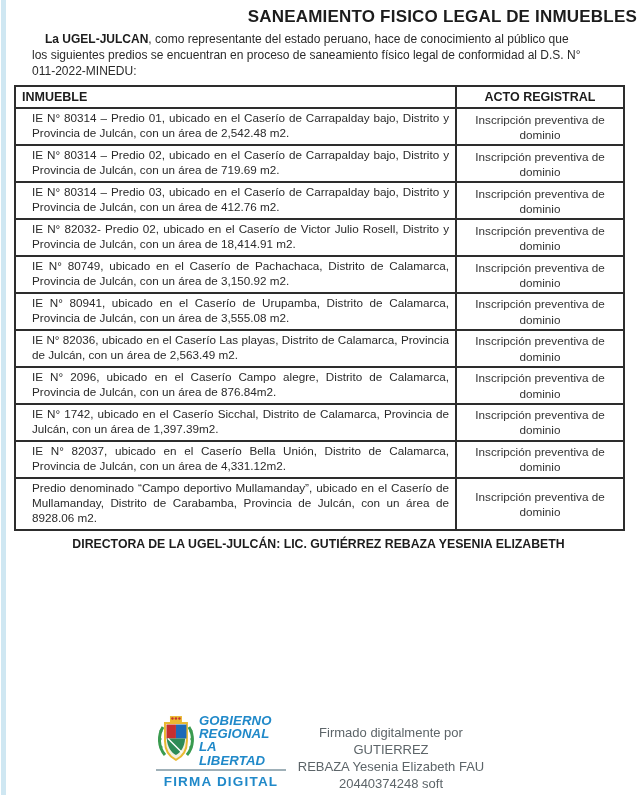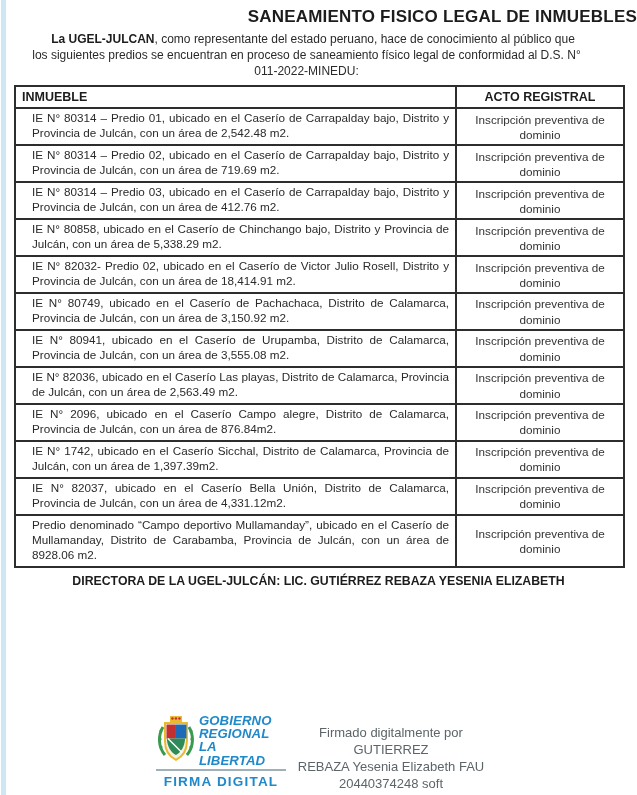--- a/index.html
+++ b/index.html
@@ -23,21 +23,20 @@
     letter-spacing: 0.2px;
     padding-top: 7px;
     color: #1c1c1c;
   }
   .intro {
     font-size: 12px;
     line-height: 1.32;
     margin: 5px 56px 6px 32px;
     text-indent: 13px;
     color: #2a2a2a;
-    text-align: center;
   }
   .intro b { color: #1c1c1c; }
   table.props {
     width: 609px;
     margin-left: 14px;
     border-collapse: collapse;
     table-layout: fixed;
     border-radius: 30px;
   }
   table.props th, table.props td {
@@ -144,24 +143,20 @@
     <tr>
       <td class="inmueble">IE N° 80314 – Predio 02, ubicado en el Caserío de Carrapalday bajo, Distrito y Provincia de Julcán, con un área de 719.69 m2.</td>
       <td class="acto">Inscripción preventiva de dominio</td>
     </tr>
 
     <tr>
       <td class="inmueble">IE N° 80314 – Predio 03, ubicado en el Caserío de Carrapalday bajo, Distrito y Provincia de Julcán, con un área de 412.76 m2.</td>
       <td class="acto">Inscripción preventiva de dominio</td>
     </tr>
 
-    <tr>
-      <td class="inmueble">IE N° 80858, ubicado en el Caserío de Chinchango bajo, Distrito y Provincia de Julcán, con un área de 5,338.29 m2.</td>
-      <td class="acto">Inscripción preventiva de dominio</td>
-    </tr>
 
 
 
     <tr>
       <td class="inmueble">IE N° 82032- Predio 02, ubicado en el Caserío de Victor Julio Rosell, Distrito y Provincia de Julcán, con un área de 18,414.91 m2.</td>
       <td class="acto">Inscripción preventiva de dominio</td>
     </tr>
 
     <tr>
       <td class="inmueble">IE N° 80749, ubicado en el Caserío de Pachachaca, Distrito de Calamarca, Provincia de Julcán, con un área de 3,150.92 m2.</td>

